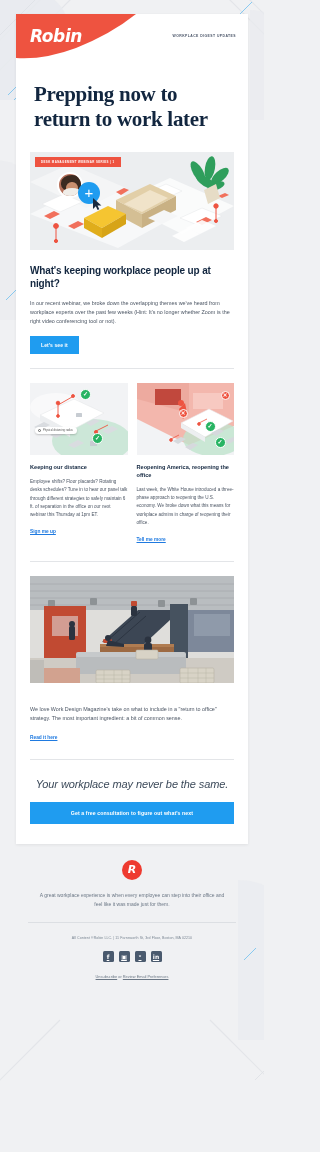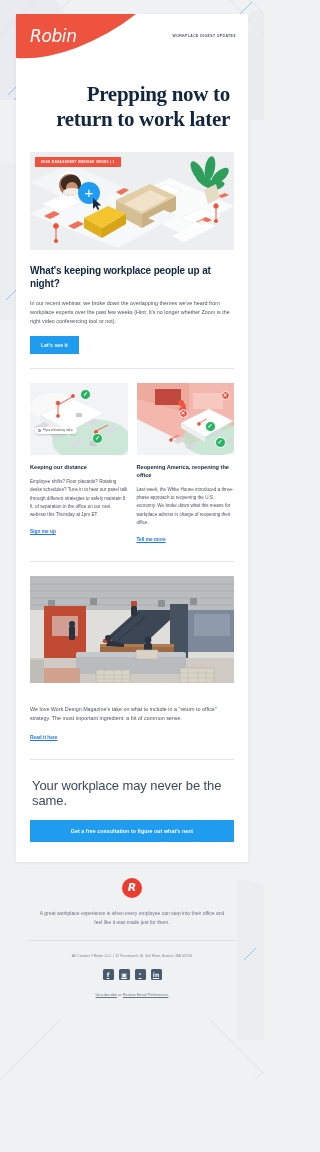--- a/index.html
+++ b/index.html
@@ -38,37 +38,37 @@
     position: absolute;
     top: 0; left: 0;
     width: 120px;
     height: 50px;
   }
   .logo {
     position: absolute;
     left: 14px; top: 12px;
     color: #fff;
     font-size: 17px;
-    font-weight: normal;
+    font-weight: bold;
     font-style: italic;
     letter-spacing: -0.4px;
     font-family: "DejaVu Sans", sans-serif;
   }
   .eyebrow {
     position: absolute;
     right: 12px; top: 20px;
     font-size: 3.4px;
     letter-spacing: 0.45px;
     color: #4a5568;
     font-weight: bold;
   }
 
   
   .hero-title {
-    text-align: right;
+    text-align: left;
     font-family: "Liberation Serif", serif;
     font-weight: bold;
     font-size: 21px;
     line-height: 1.18;
     color: #12263f;
     padding: 18px 18px 20px;
     letter-spacing: -0.3px;
   }
 
   
@@ -246,25 +246,26 @@
   .photo {
     margin: 0 14px;
     height: 107px;
     position: relative;
     overflow: hidden;
     background: #9aa0a6;
   }
 
   
   .closing {
-    text-align: left;
-    font-size: 13px;
+    text-align: center;
+    font-size: 11px;
     color: #3c4a5a;
     padding: 18px 16px 0;
     letter-spacing: -0.1px;
+    font-style: italic;
   }
   .closing-wrap { padding: 0 14px 20px; }
 
   
   .footer {
     position: relative;
     z-index: 2;
     width: 232px;
     margin: 0 auto;
     text-align: center;

